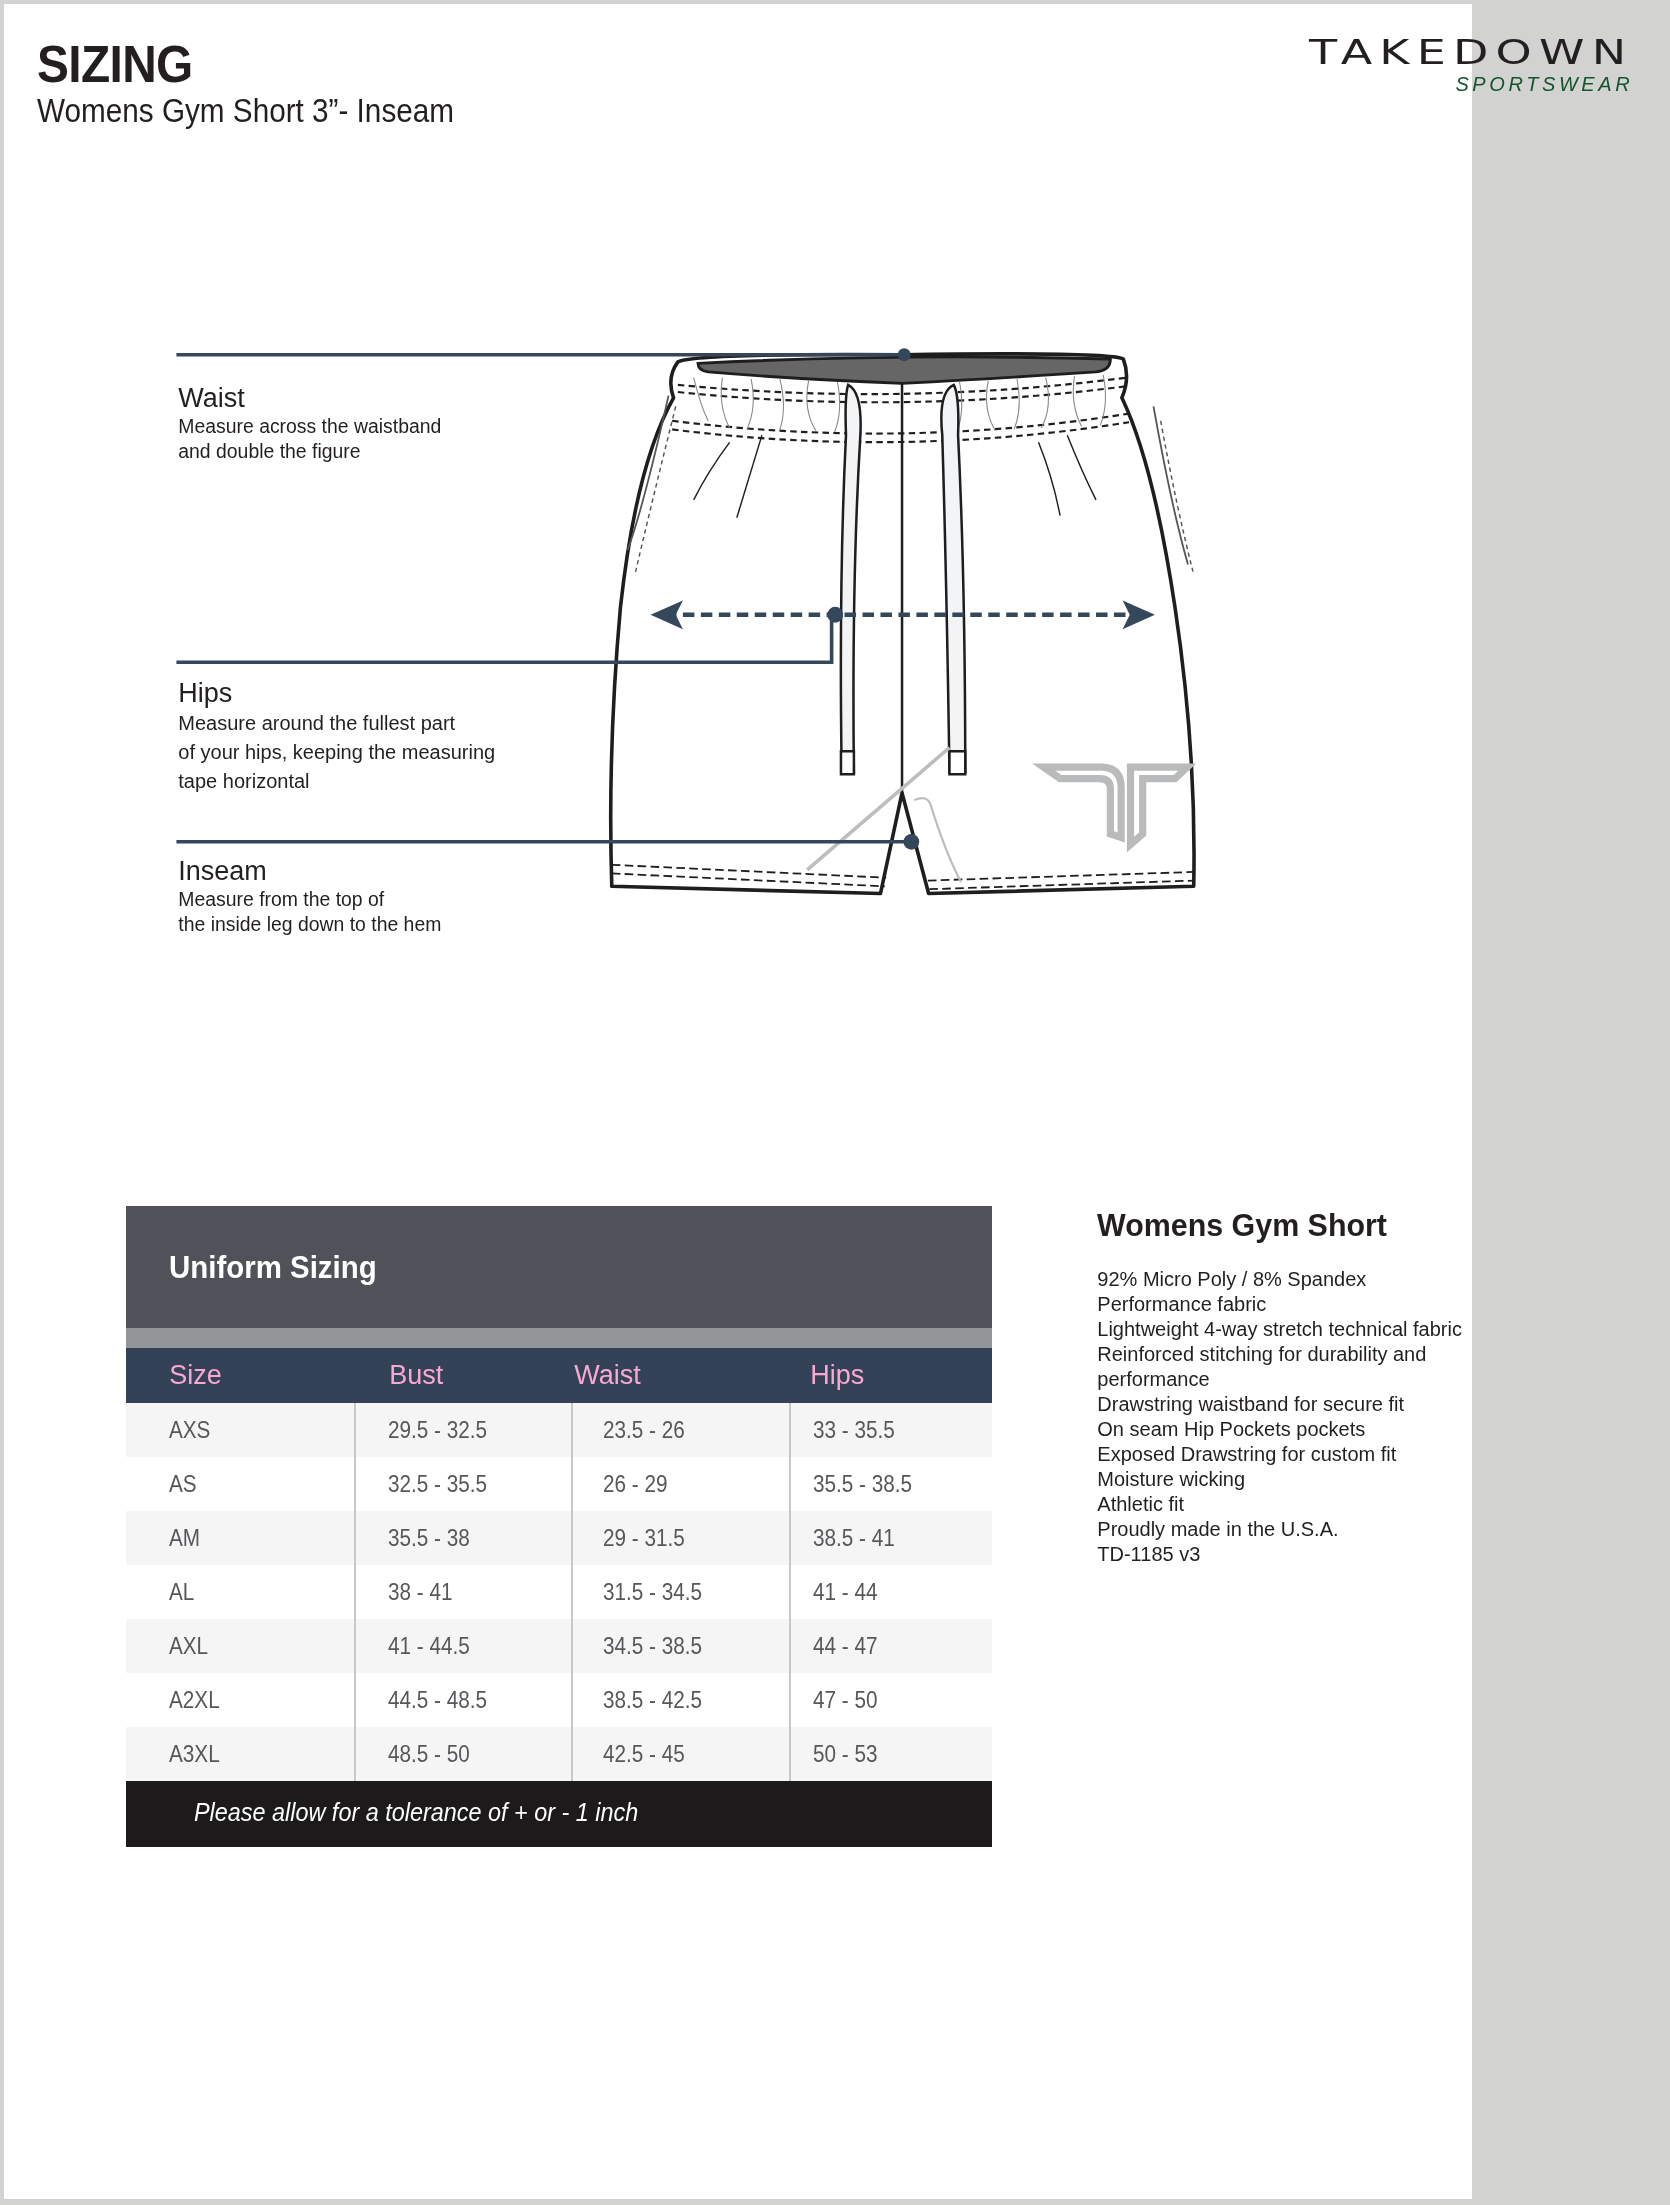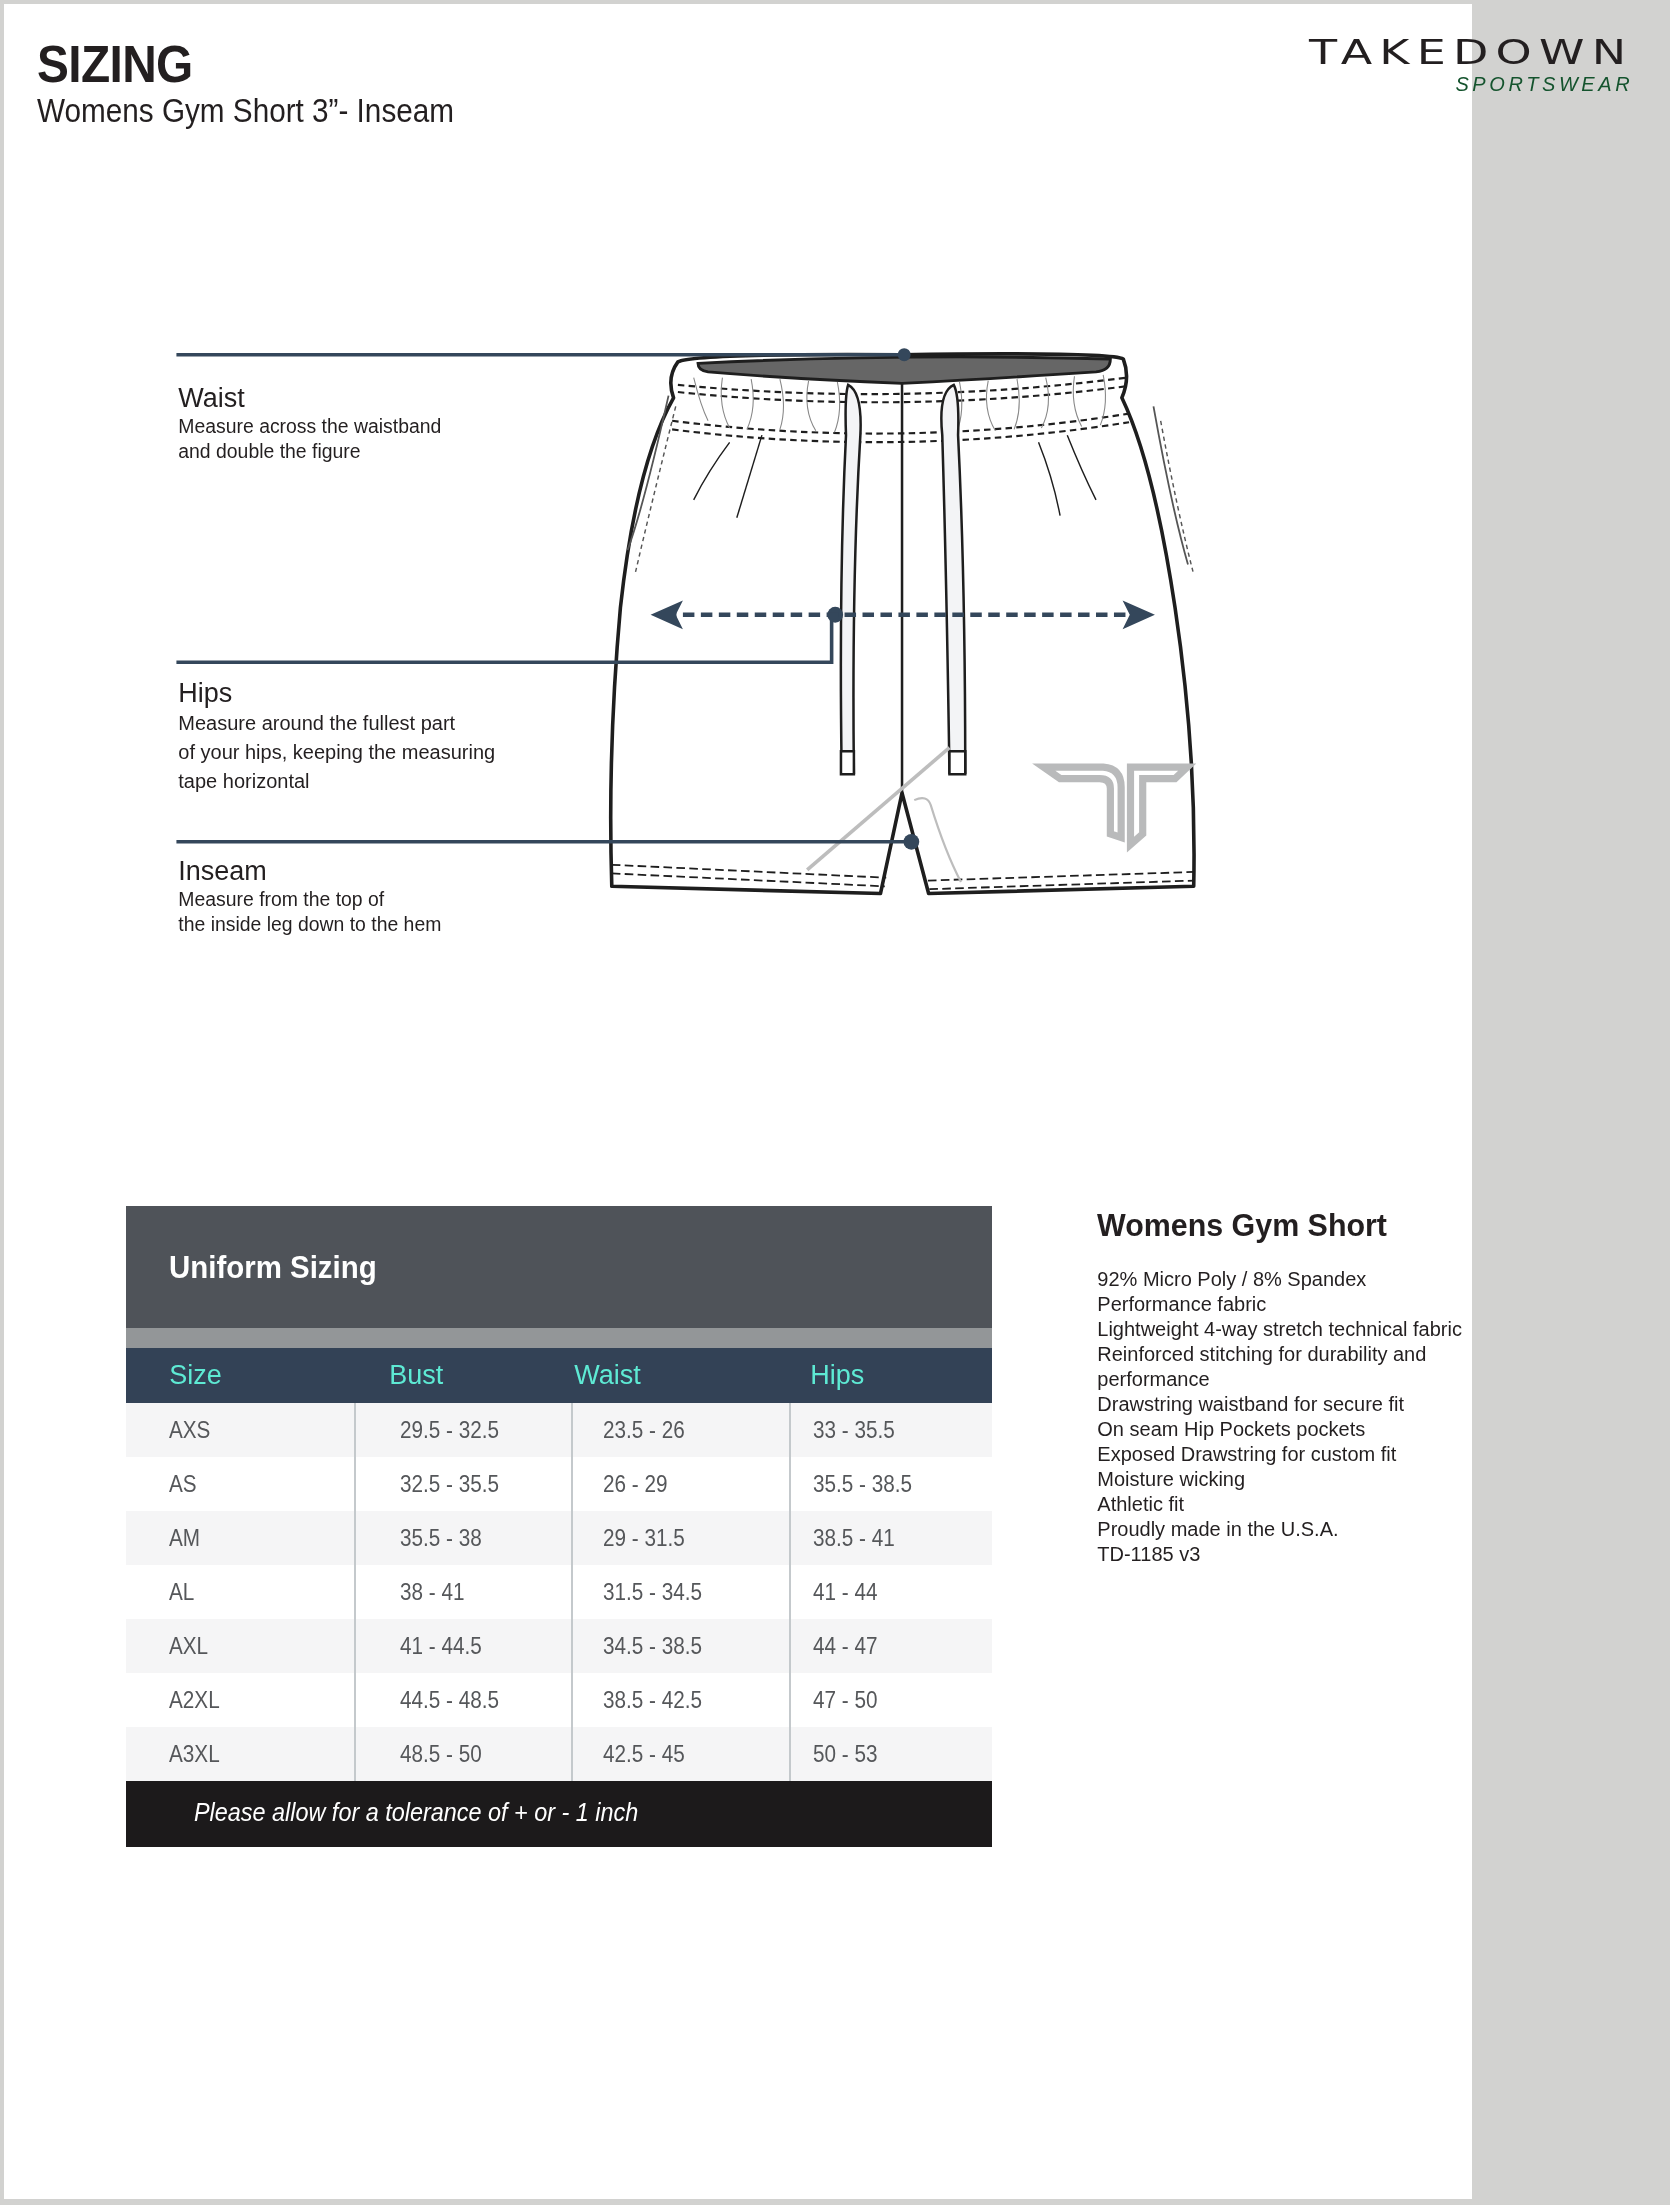--- a/index.html
+++ b/index.html
@@ -37,33 +37,33 @@
   .label-desc.big { font-size: 20px; line-height: 29px; }
 
   .size-table { position: absolute; left: 122px; top: 1202px; width: 866px; }
   .table-head {
     height: 122px; background: #4f5359; color: #fff;
     font-size: 32px; font-weight: bold; padding: 43px 0 0 43px;
   }
   .table-head span { display: inline-block; transform: scaleX(0.92); transform-origin: left; }
   .table-stripe { height: 20px; background: #939698; }
   .col-header {
-    height: 55px; background: #334256; display: flex; align-items: center; color: #5eead4;
+    height: 55px; background: #334256; display: flex; align-items: center; color: #f9a8d4;
     font-size: 27px;
   }
   .col-header div:nth-child(1) { width: 215px; padding-left: 43px; }
   .col-header div:nth-child(2) { width: 208px; padding-left: 48px; }
   .col-header div:nth-child(3) { width: 221px; padding-left: 25px; }
   .col-header div:nth-child(4) { flex: 1; padding-left: 40px; }
   .row { height: 54px; display: flex; align-items: center; font-size: 23px; color: #55575a; }
   .row:nth-child(odd) { background: #f5f5f6; }
   .row:nth-child(even) { background: #ffffff; }
   .cell { height: 100%; display: flex; align-items: center; }
   .cell.c1 { width: 228px; padding-left: 43px; }
-  .cell.c2 { width: 217px; padding-left: 44px; border-left: 2.2px solid #c4c9cc; }
+  .cell.c2 { width: 217px; padding-left: 32px; border-left: 2.2px solid #c4c9cc; }
   .cell.c3 { width: 218px; padding-left: 30px; border-left: 2.2px solid #c4c9cc; }
   .cell.c4 { flex: 1; padding-left: 22px; border-left: 2.2px solid #c4c9cc; }
   .cell span { display: inline-block; transform: scaleX(0.9); transform-origin: left; }
   .table-foot {
     height: 66px; background: #1c1a1b; color: #fff; font-size: 26px; font-style: italic;
     padding: 16px 0 0 68px;
   }
   .table-foot span { display: inline-block; transform: scaleX(0.9); transform-origin: left; }
 
   .product { position: absolute; left: 1093px; top: 1203px; }

